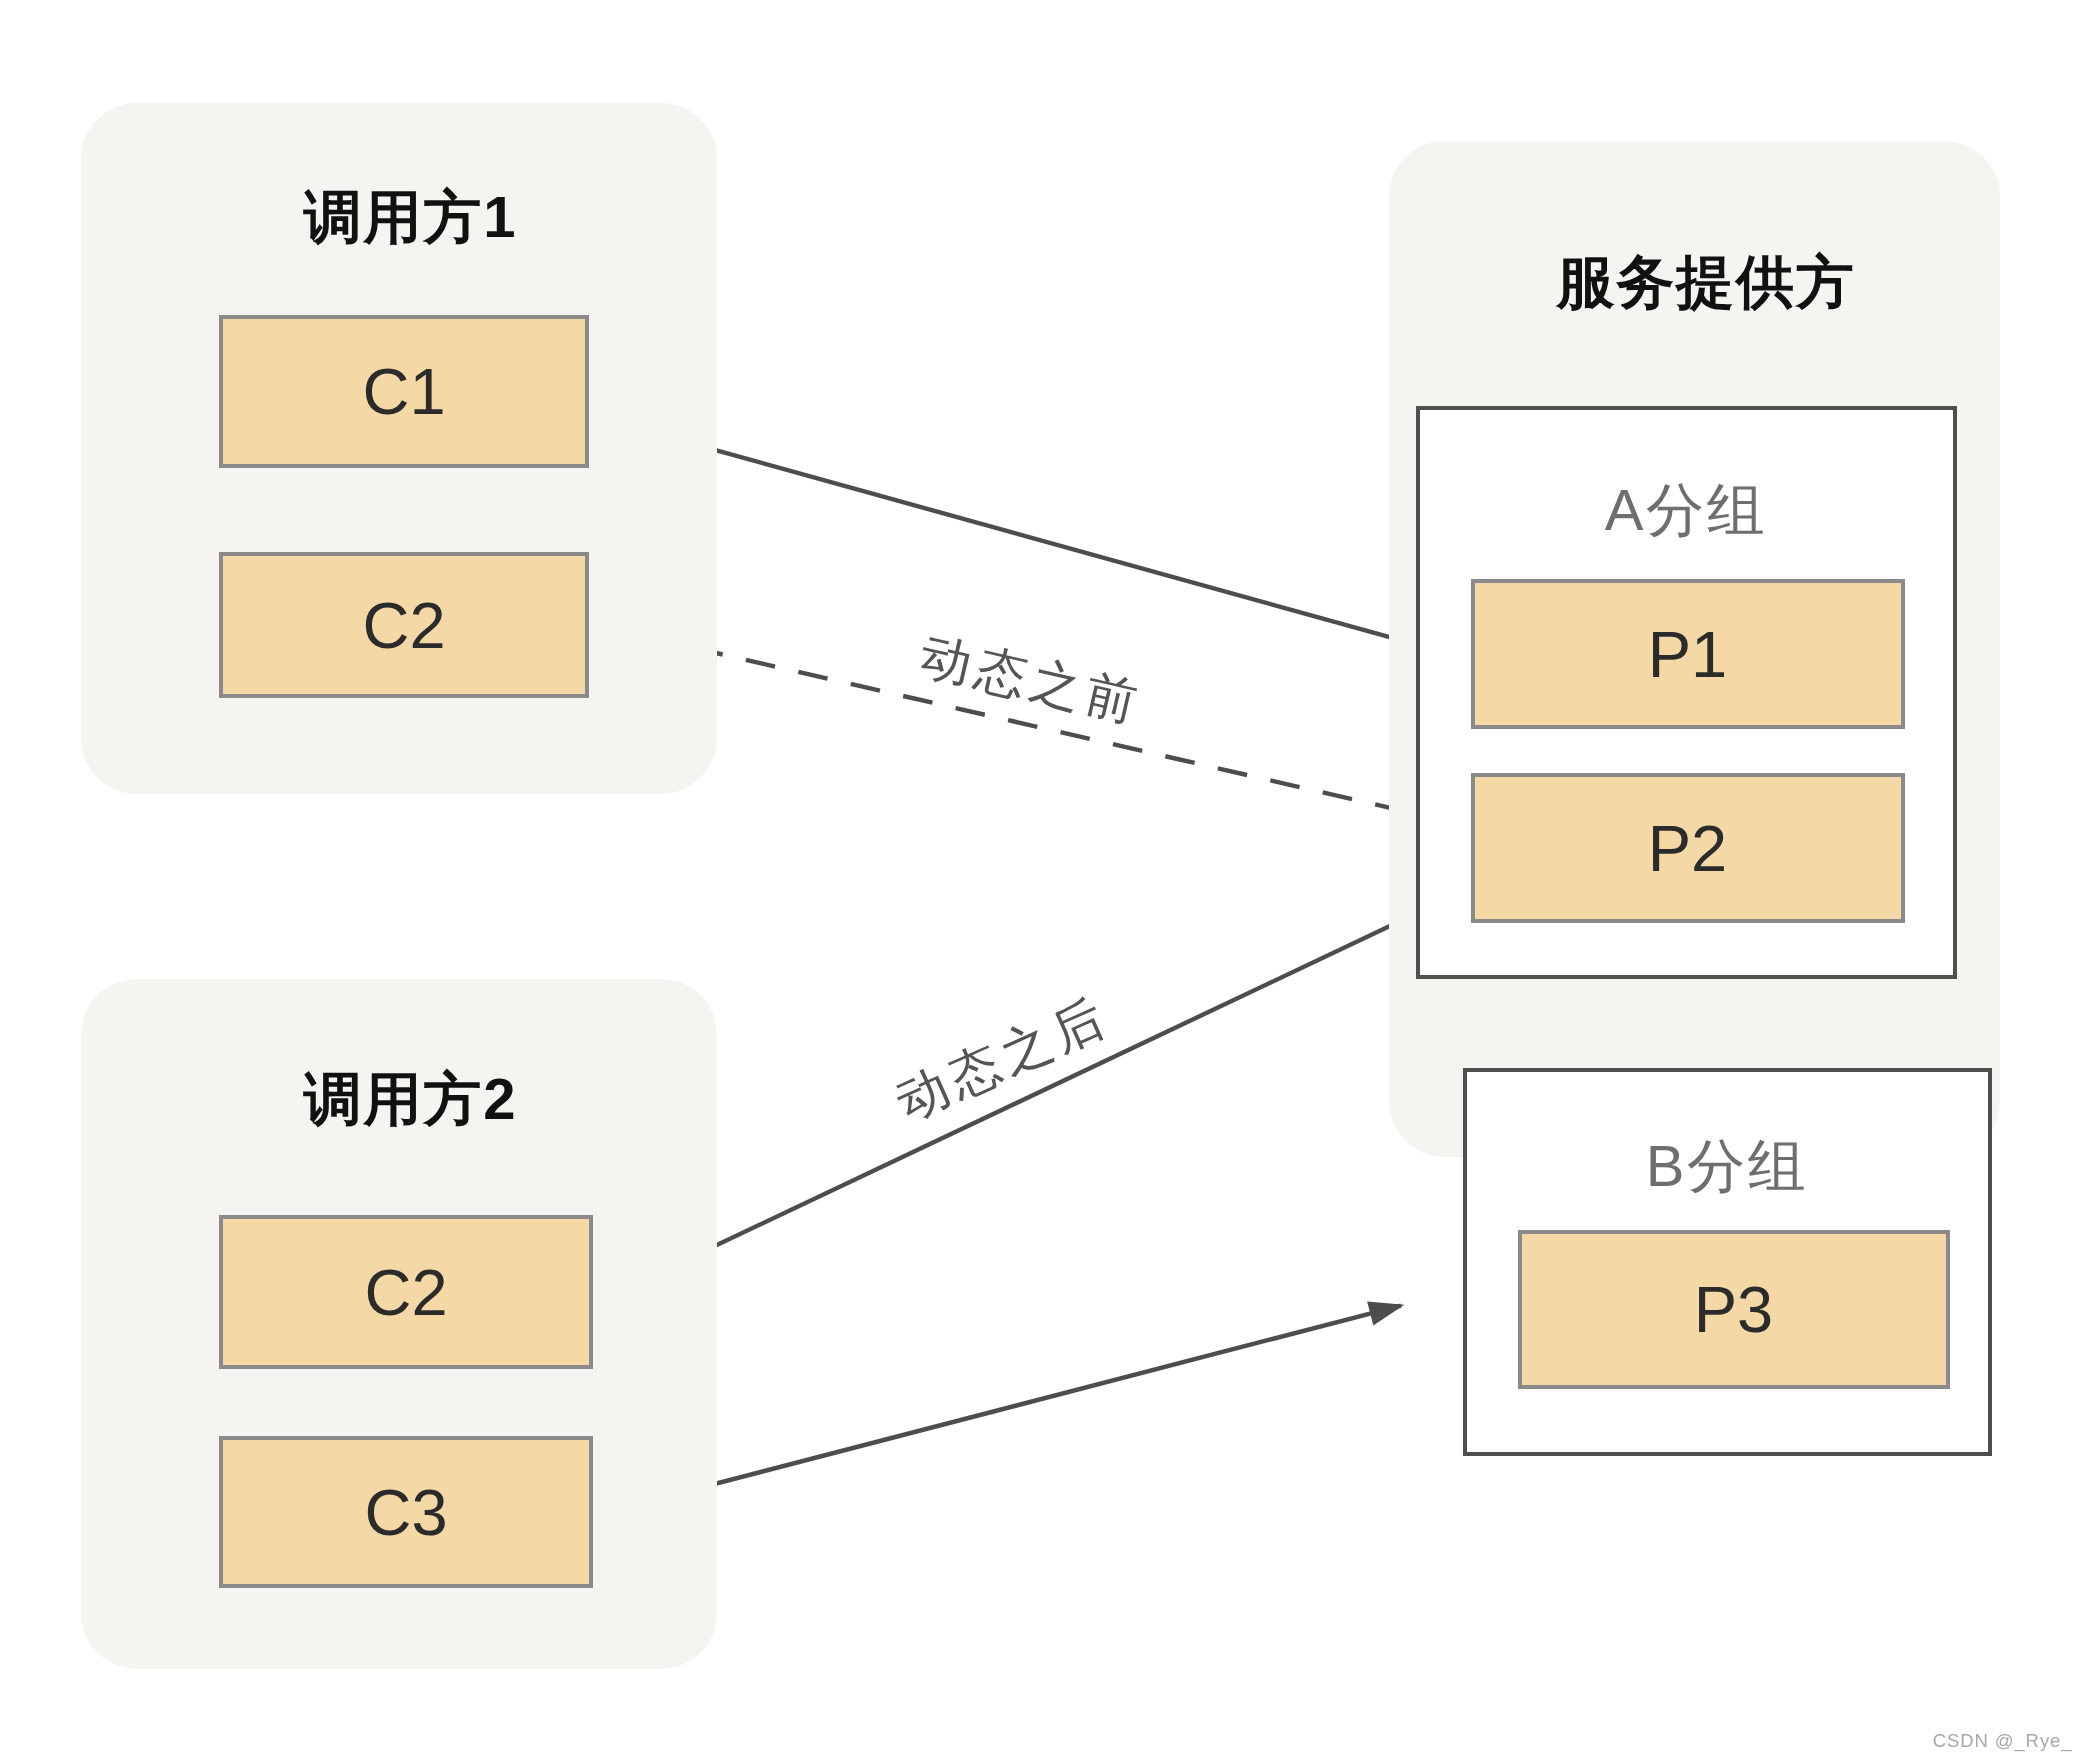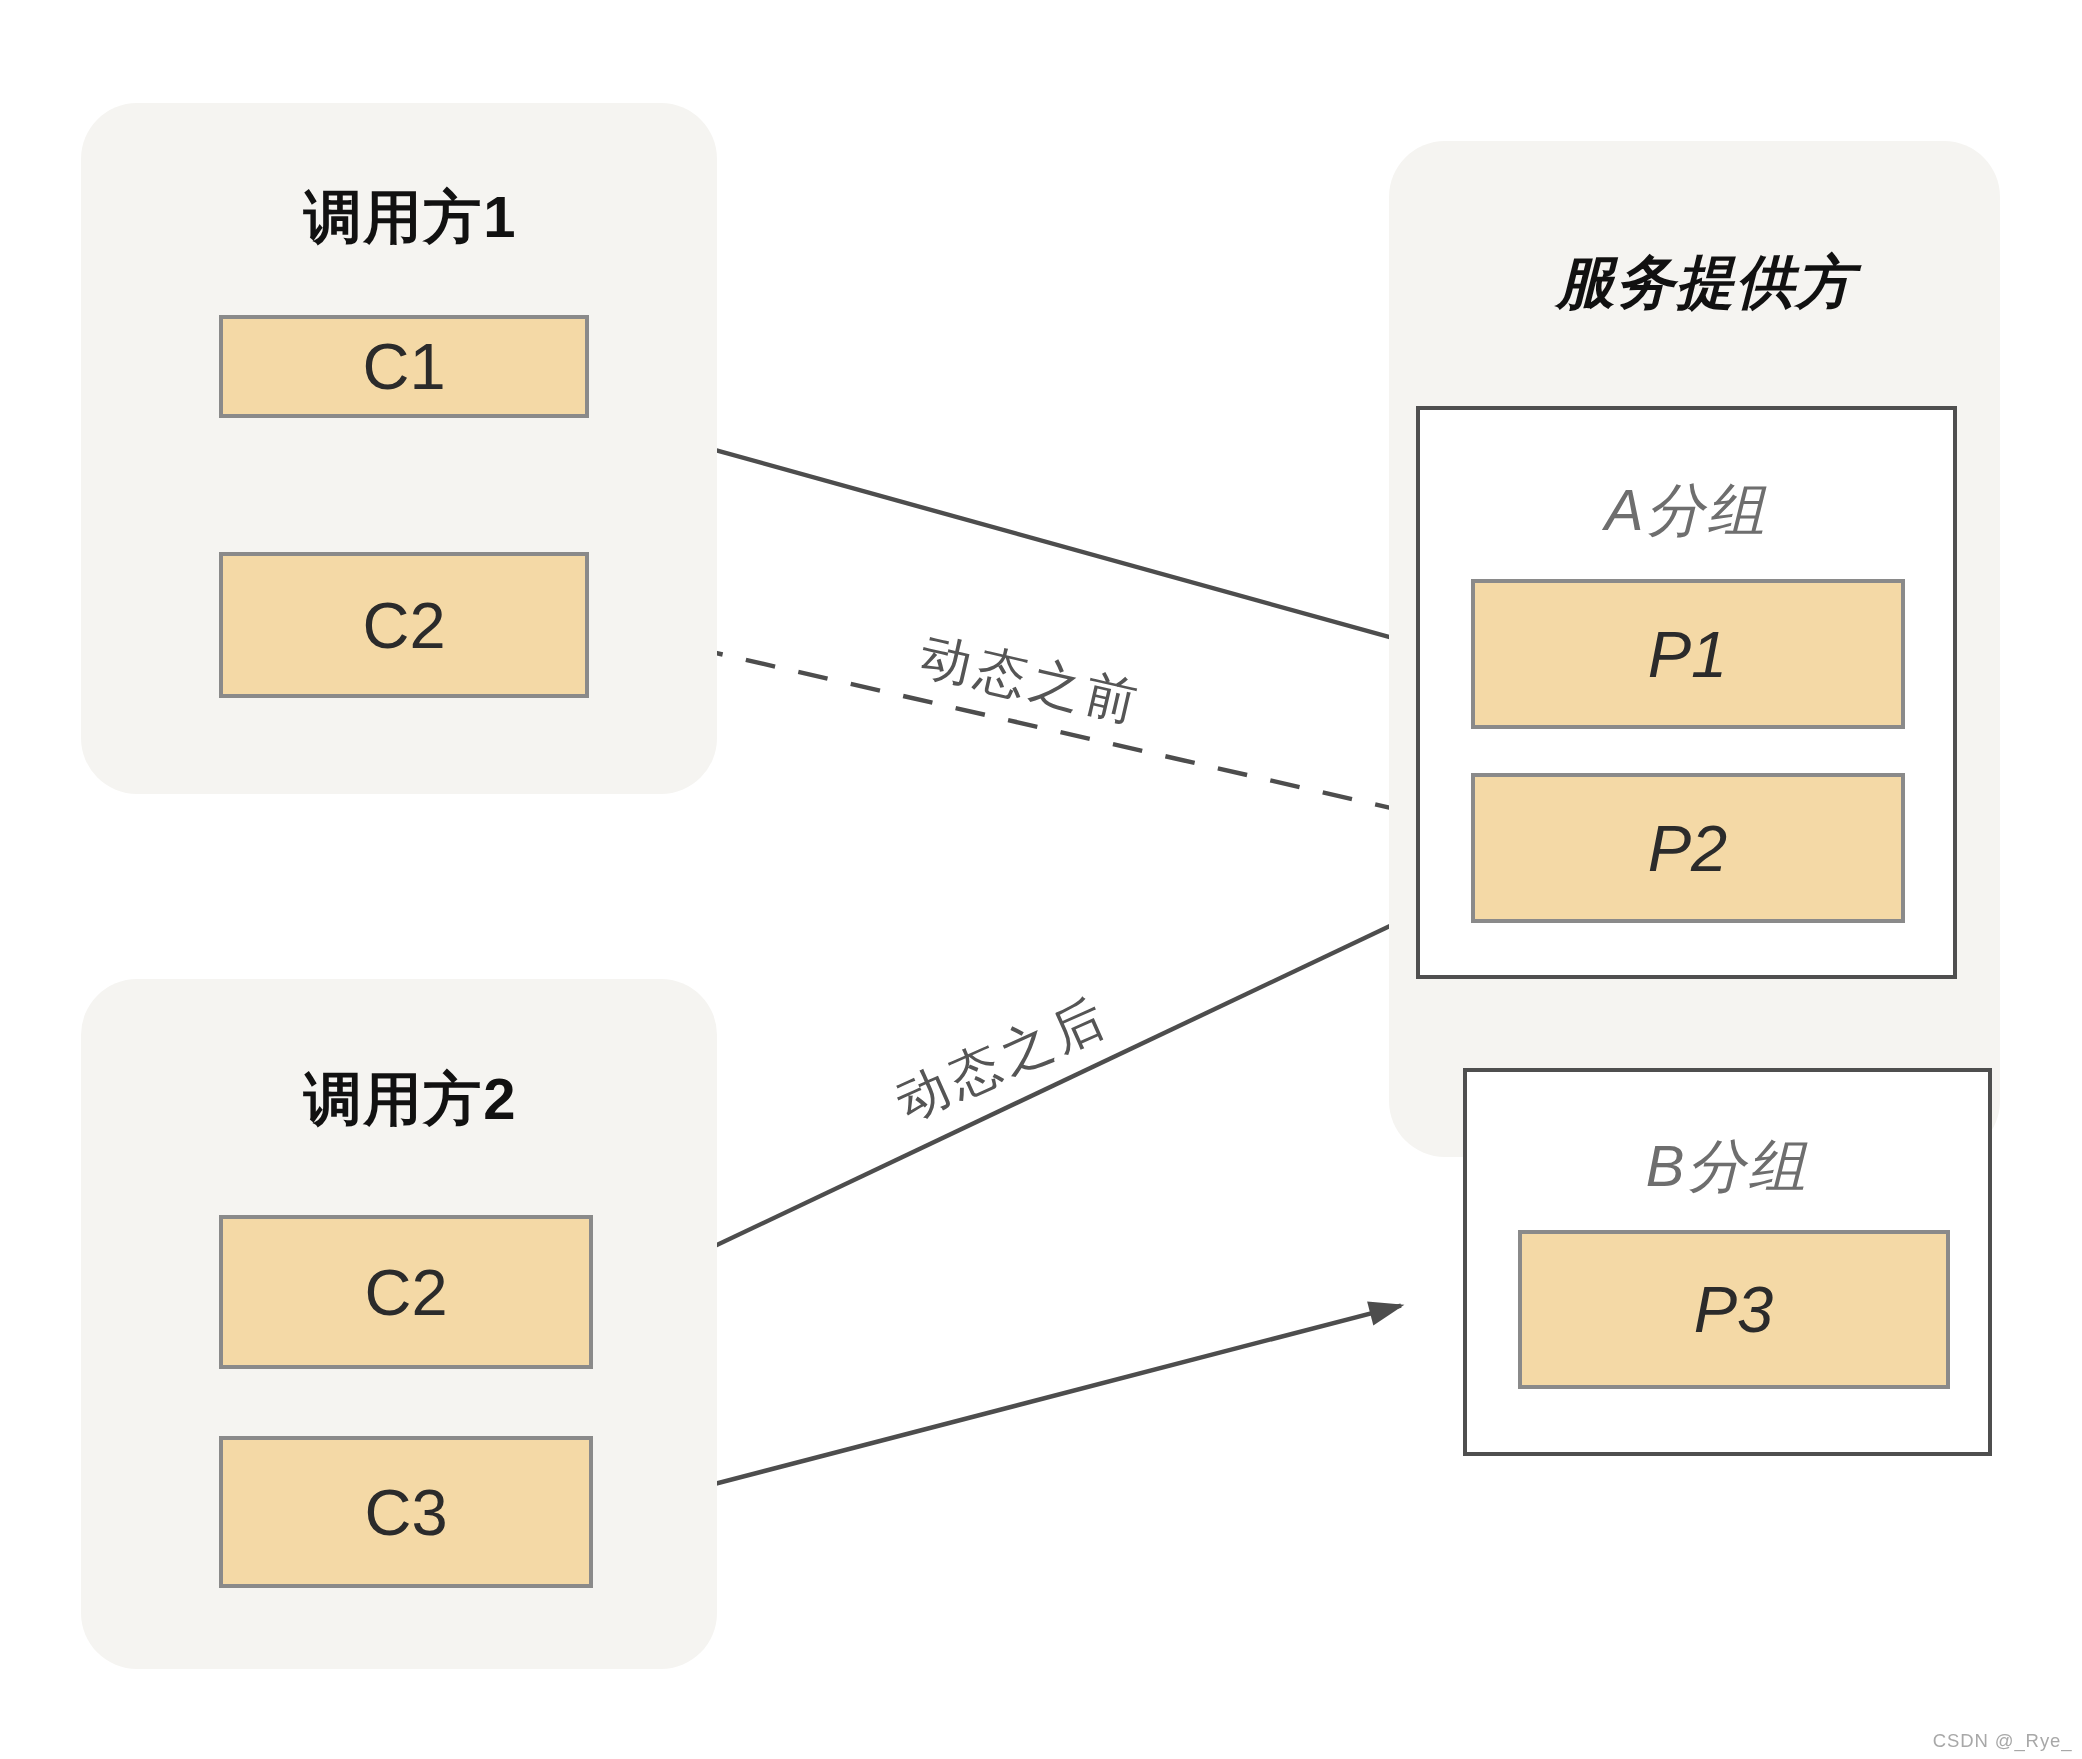--- a/index.html
+++ b/index.html
@@ -108,39 +108,39 @@
       </marker>
     </defs>
     <line x1="810" y1="510" x2="1650" y2="743" marker-end="url(#arrowhead)"></line>
     <line x1="667" y1="707" x2="1633" y2="929" stroke-dasharray="34 27" marker-end="url(#arrowhead)"></line>
     <line x1="676" y1="1476" x2="1634" y2="1022" marker-end="url(#arrowhead)"></line>
     <line x1="676" y1="1717" x2="1588" y2="1480" marker-end="url(#arrowhead)"></line>
   </svg>
 
   <div class="container" style="left:81px;top:103px;width:636px;height:691px;">
     <div class="container-title" style="top:76px;">调用方1</div>
-    <div class="node" style="left:138px;top:212px;width:370px;height:103px;">
+    <div class="node" style="left:138px;top:212px;width:370px;height:153px;">
       <span>C1</span>
     </div>
     <div class="node" style="left:138px;top:449px;width:370px;height:146px;">
       <span>C2</span>
     </div>
   </div>
 
   <div class="container" style="left:81px;top:979px;width:636px;height:690px;">
     <div class="container-title" style="top:82px;">调用方2</div>
     <div class="node" style="left:138px;top:236px;width:374px;height:154px;">
       <span>C2</span>
     </div>
     <div class="node" style="left:138px;top:457px;width:374px;height:152px;">
       <span>C3</span>
     </div>
   </div>
 
-  <div class="container" style="left:1389px;top:141px;width:611px;height:1016px;font-style:italic;">
+  <div class="container" style="left:1389px;top:141px;width:611px;height:1016px;">
     <div class="container-title" style="top:103px;">服务提供方</div>
 
     <div class="group" style="left:26.5px;top:265px;width:541px;height:573px;">
       <div class="group-title" style="top:62px;">A分组</div>
       <div class="node" style="left:51px;top:169px;width:434px;height:150px;">
         <span>P1</span>
       </div>
       <div class="node" style="left:51px;top:363px;width:434px;height:150px;">
         <span>P2</span>
       </div>

